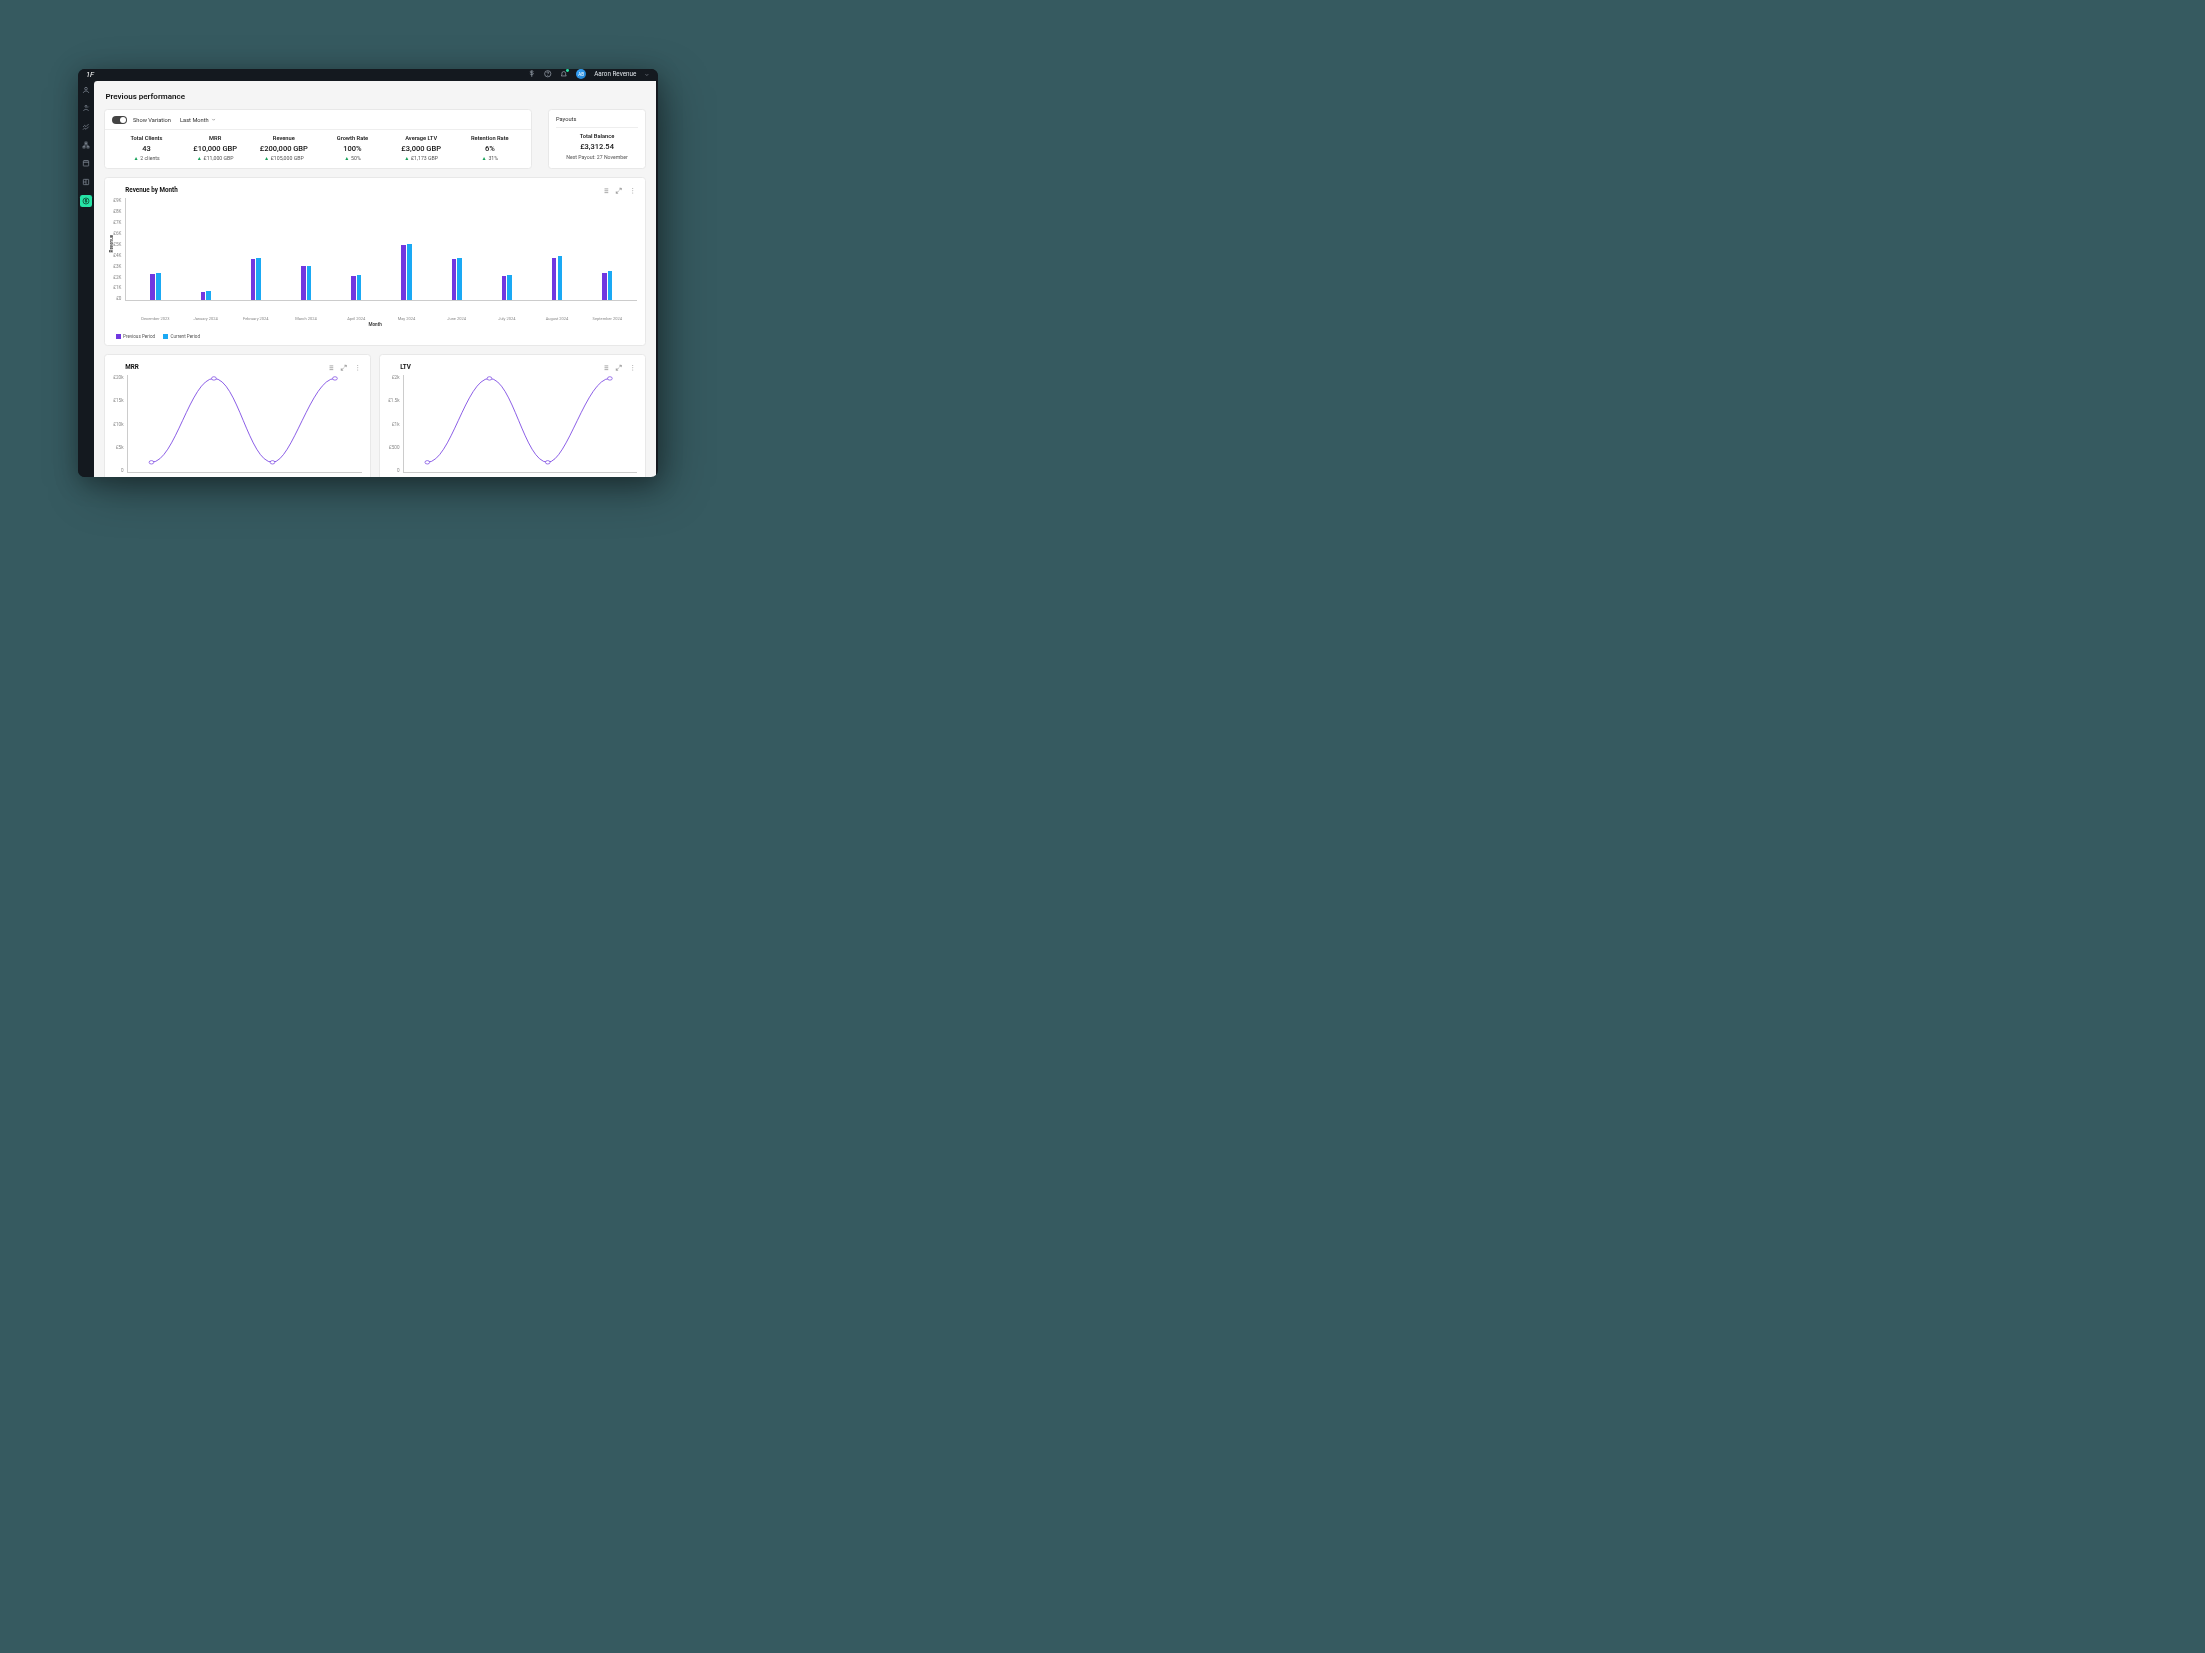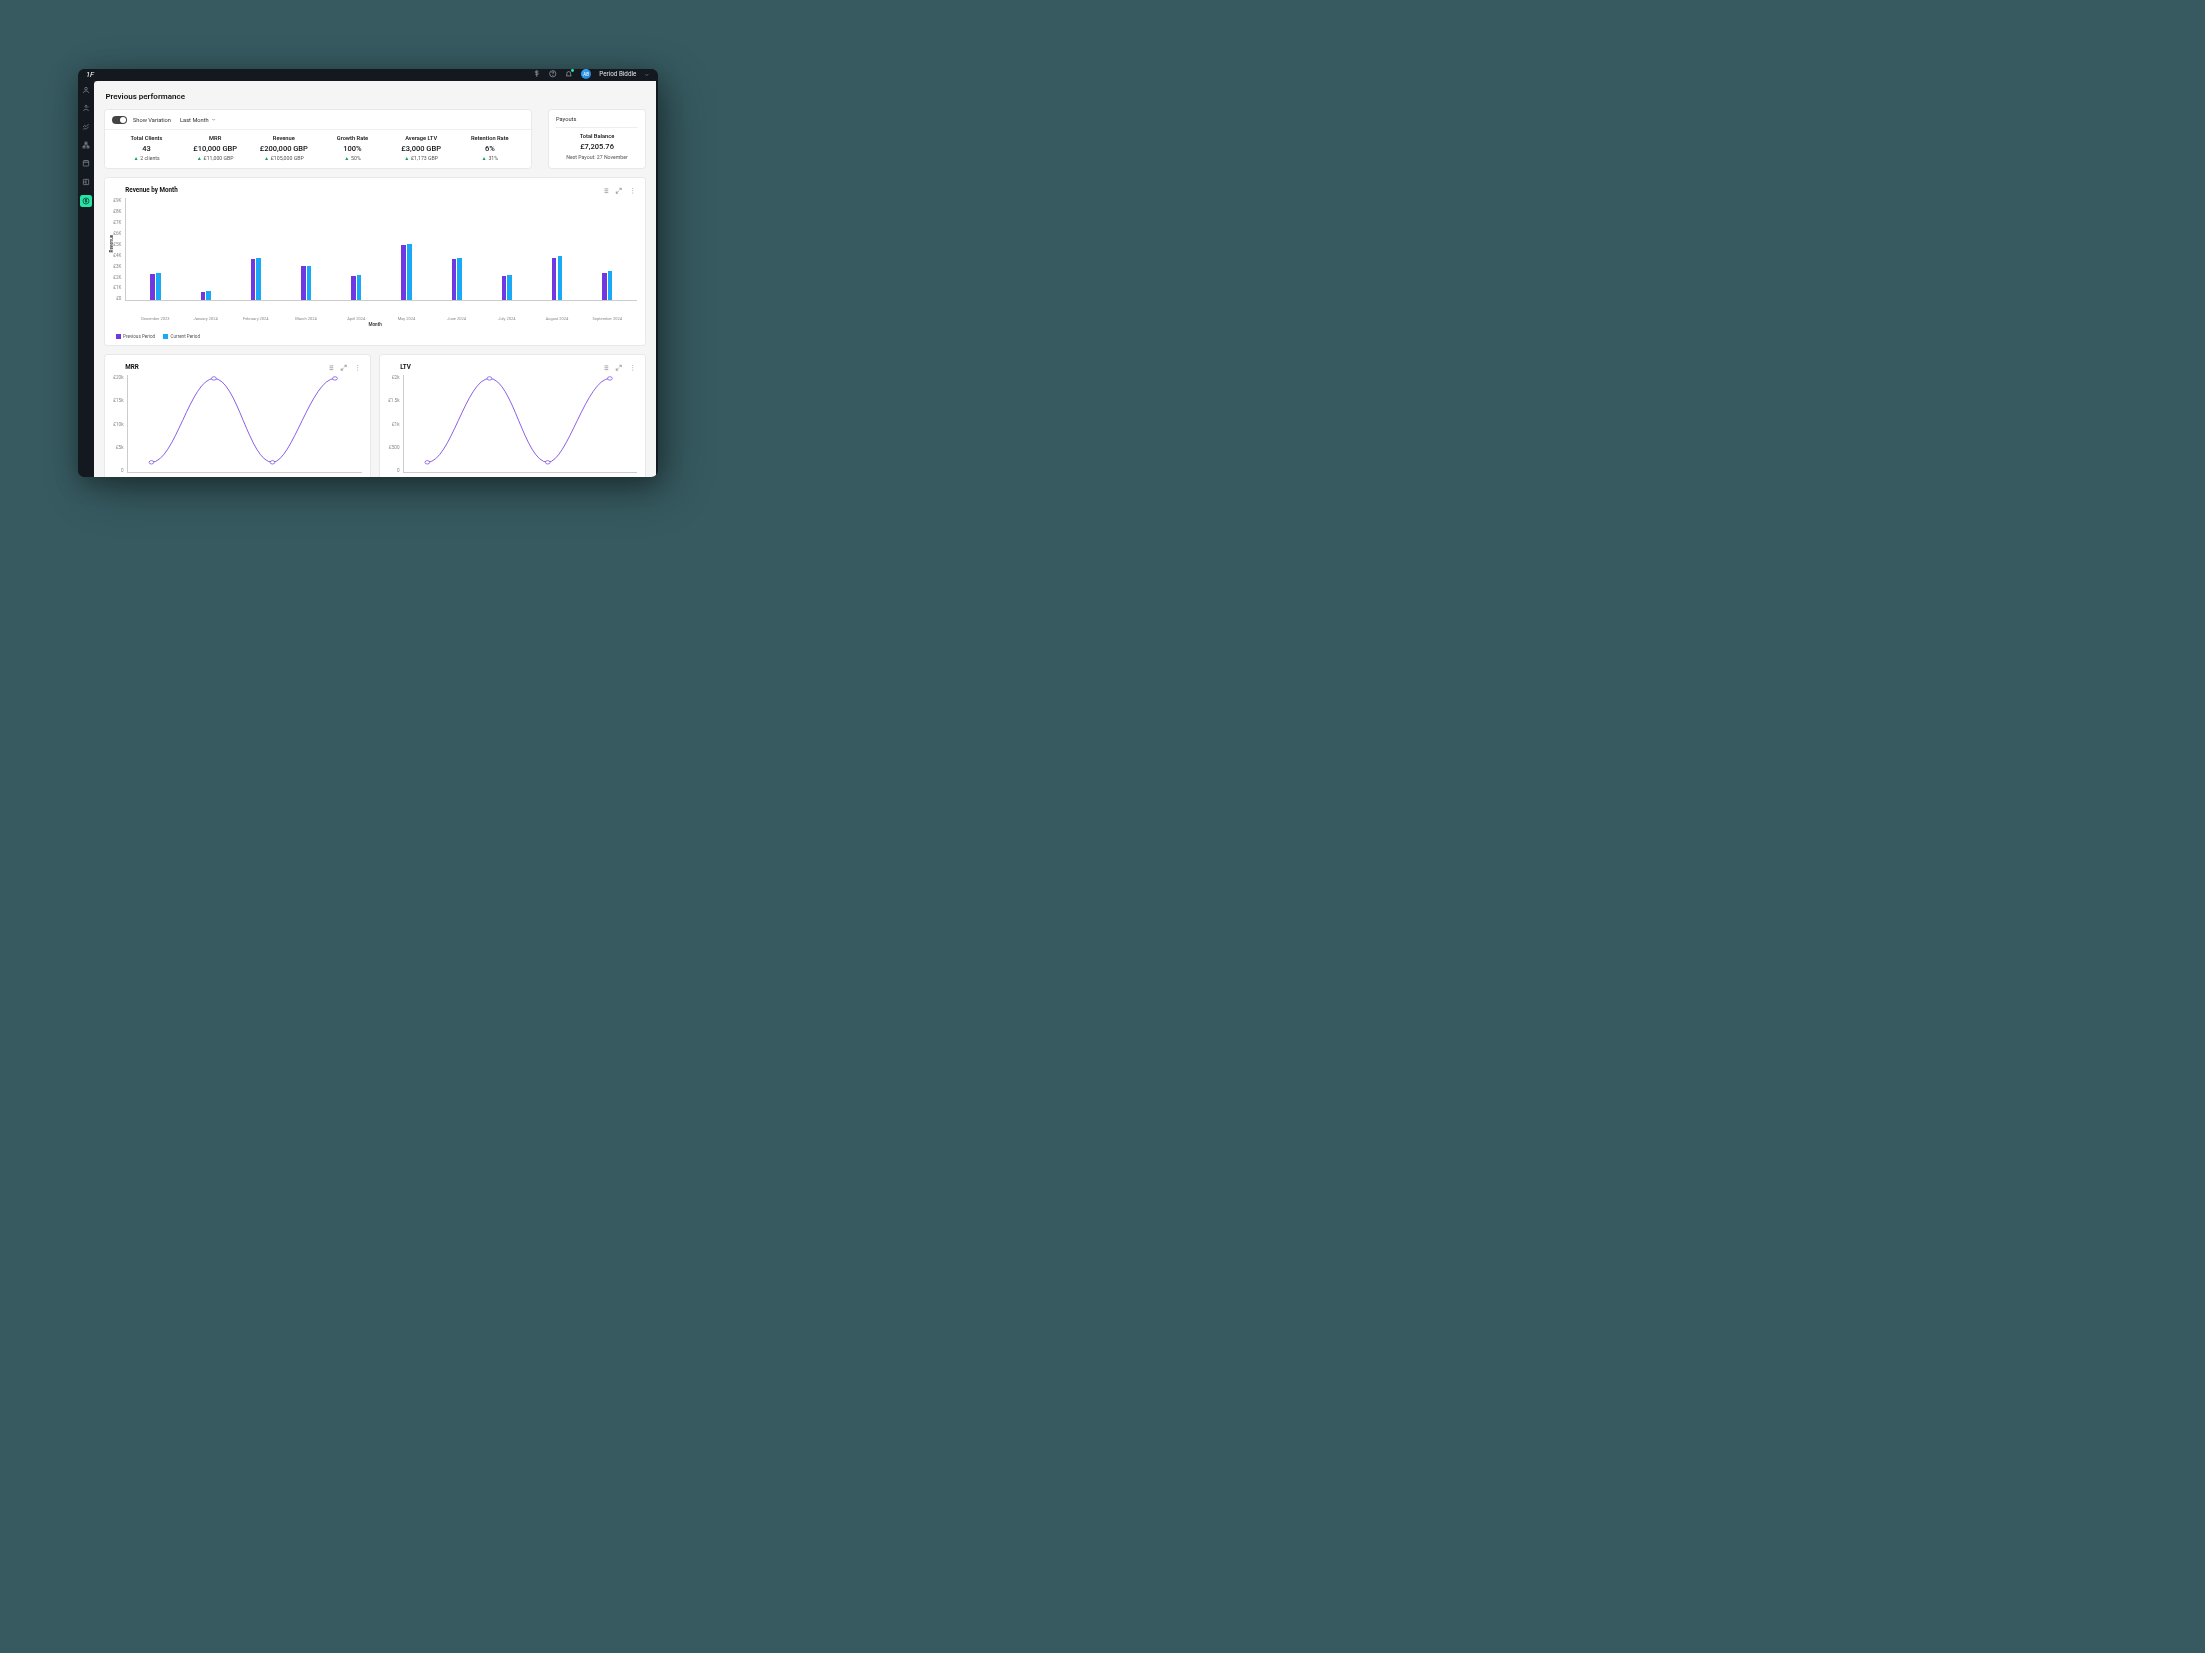--- a/index.html
+++ b/index.html
@@ -87,21 +87,21 @@
             <path d="M9 9a3 3 0 116 0c0 2-3 2-3 4"></path>
             <circle cx="12" cy="17" r="0.5" fill="currentColor"></circle>
           </svg>
         </div>
       <div class="ticon bell">
           <svg viewBox="0 0 24 24" width="7.5" height="7.5" fill="none" stroke="currentColor" stroke-width="2">
             <path d="M18 16v-5a6 6 0 10-12 0v5l-2 3h16z"></path>
           </svg>
         </div>
       <div class="avatar">AB</div>
-      <div class="uname">Period Biddle</div>
+      <div class="uname">Aaron Revenue</div>
       <div class="chev"><svg viewBox="0 0 24 24" width="5.7" height="5.7" fill="none" stroke="currentColor" stroke-width="2">
             <path d="M6 9l6 6 6-6"></path>
           </svg></div>
     </div>
   </div>
   <div class="body">
     <div class="side">
       <div class="sicon">
           <svg viewBox="0 0 24 24" width="8" height="8" fill="none" stroke="currentColor" stroke-width="2">
             <circle cx="12" cy="8" r="4"></circle>
@@ -193,21 +193,21 @@
                 <div class="klab">Retention Rate</div>
                 <div class="kval">6%</div>
                 <div class="kvar"><span class="up">▲</span> 31%</div>
               </div>
             </div>
         </div>
         <div class="card payouts">
           <div class="phead">Payouts</div>
           <div class="pbody">
             <div class="plab">Total Balance</div>
-            <div class="pval">£7,205.76</div>
+            <div class="pval">£3,312.54</div>
             <div class="pnext">Next Payout: 27 November</div>
           </div>
         </div>
       </div>
 
       <div class="card chartcard">
         <div class="chead">
           <div class="ctitle">Revenue by Month</div>
           <div class="cicons">
             <div class="cicon"><svg viewBox="0 0 24 24" width="7.5" height="7.5" fill="none" stroke="currentColor" stroke-width="2">

